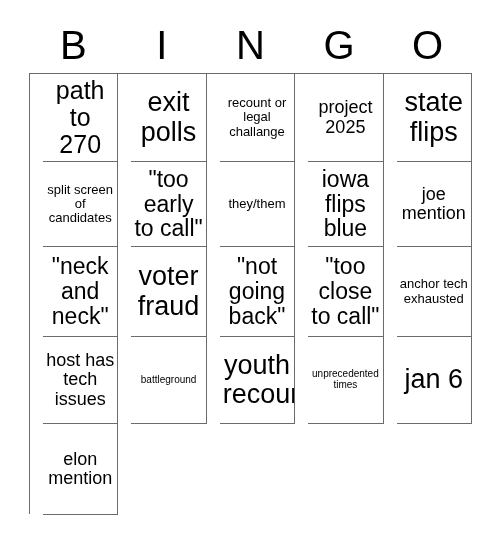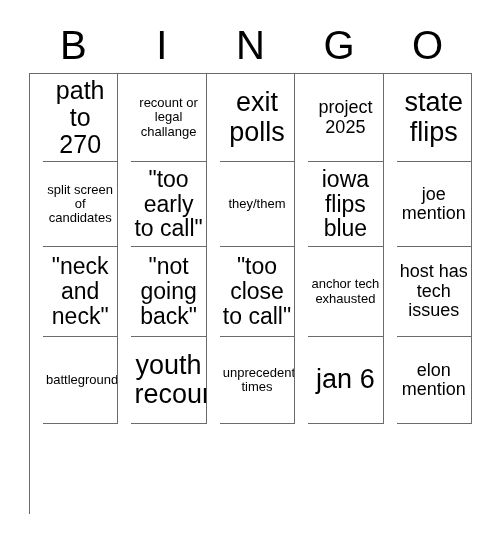--- a/index.html
+++ b/index.html
@@ -73,45 +73,45 @@
     width: 100%;
     line-height: 1.08;
     color: #000000;
   }
   
   .fs-xl span { font-size: 27px; }
   .fs-lg span { font-size: 25px; }
   .fs-md span { font-size: 23px; }
   .fs-sm span { font-size: 18px; }
   .fs-xs span { font-size: 13px; }
-  .fs-xxs span { font-size: 13px; }
+  .fs-xxs span { font-size: 10px; }
 </style>
 </head>
 <body>
 
 <div class="card">
 
   <div class="header-row">
     <div class="header-cell">B</div>
     <div class="header-cell">I</div>
     <div class="header-cell">N</div>
     <div class="header-cell">G</div>
     <div class="header-cell">O</div>
   </div>
 
   <div class="grid">
 
     <div class="cell fs-lg">
         <span>path to 270</span>
       </div>
+    <div class="cell fs-xl">
+        <span>exit polls</span>
+      </div>
     <div class="cell fs-xs">
         <span>recount or legal challange</span>
-      </div>
-    <div class="cell fs-xl">
-        <span>exit polls</span>
       </div>
     <div class="cell fs-sm">
         <span>project 2025</span>
       </div>
     <div class="cell fs-xl">
         <span>state flips</span>
       </div>
 
     <div class="cell fs-xs">
         <span>split screen of candidates</span>
@@ -124,20 +124,23 @@
       </div>
     <div class="cell fs-md">
         <span>iowa flips blue</span>
       </div>
 
     <div class="cell fs-sm">
         <span>joe mention</span>
       </div>
     <div class="cell fs-md">
         <span>"neck and neck"</span>
+      </div>
+    <div class="cell fs-xl">
+        <span>voter fraud</span>
       </div>
 
     <div class="cell fs-md">
         <span>"not going back"</span>
       </div>
     <div class="cell fs-md">
         <span>"too close to call"</span>
       </div>
     <div class="cell fs-xs">
         <span>anchor tech exhausted</span>

